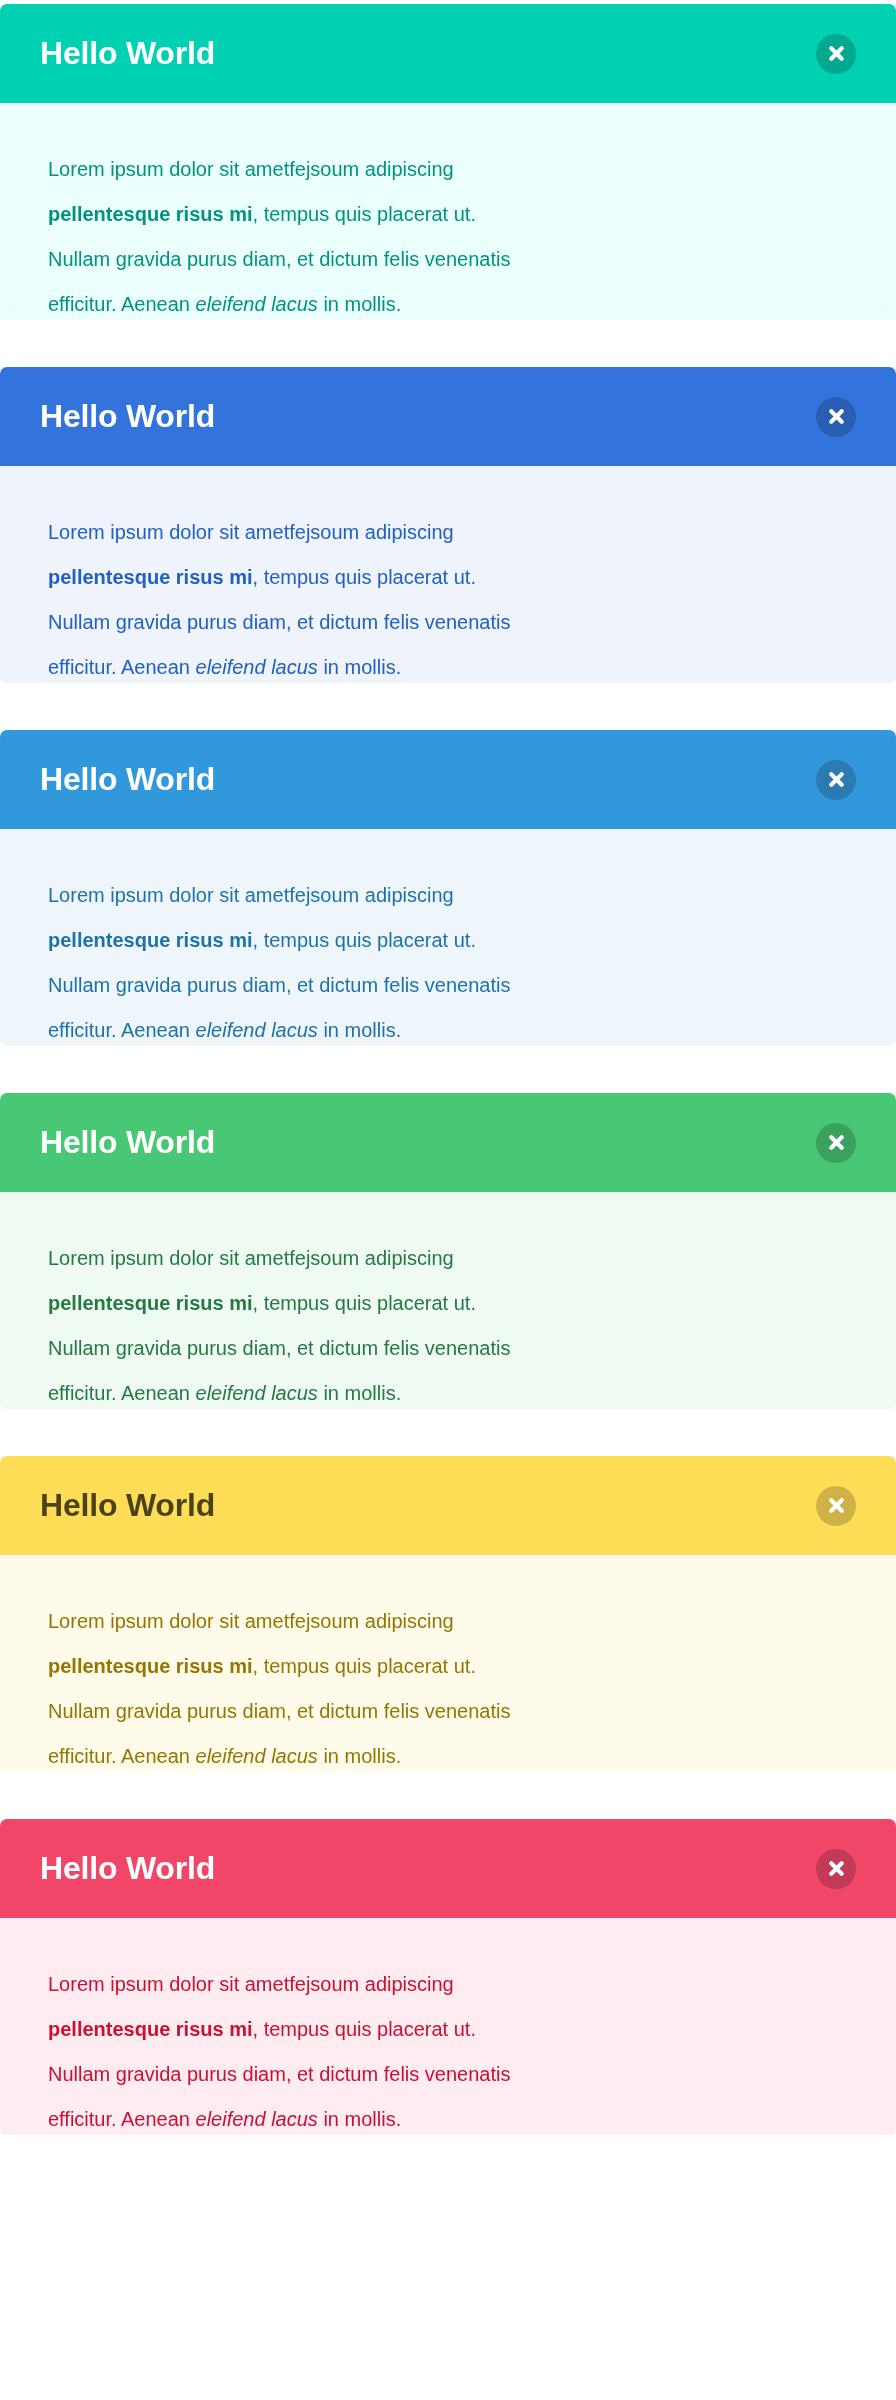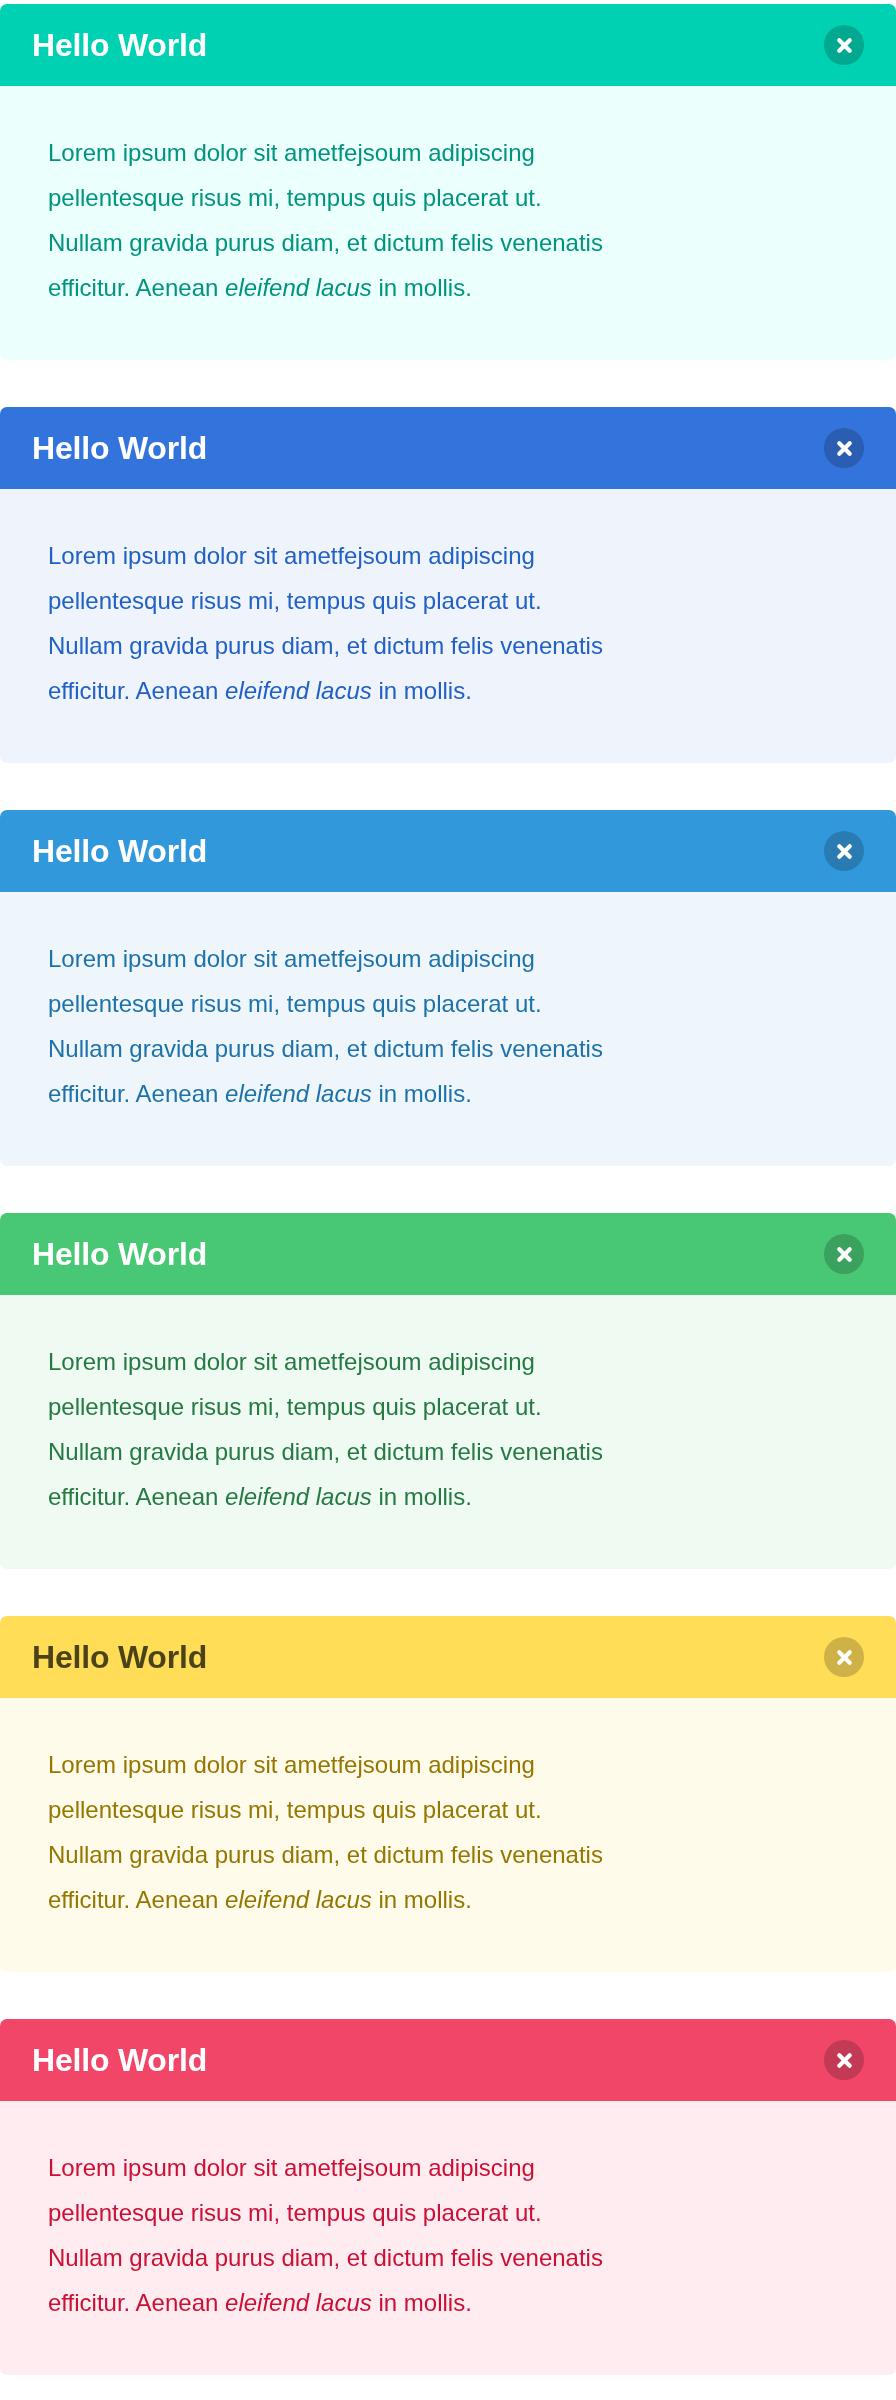--- a/index.html
+++ b/index.html
@@ -18,26 +18,26 @@
   }
   .message-card {
     border-radius: 7px;
     overflow: hidden;
     margin: 0 0 47px 0;
   }
   .message-card:last-child {
     margin-bottom: 0;
   }
   .message-header {
-    height: 82px;
+    height: 99px;
     box-sizing: border-box;
     display: flex;
     align-items: center;
     justify-content: space-between;
-    padding: 0 32px;
+    padding: 0 40px;
   }
   .card-title {
     font-size: 32px;
     font-weight: 700;
     letter-spacing: -0.2px;
   }
   .delete-button {
     width: 40px;
     height: 40px;
     min-width: 40px;
@@ -46,31 +46,31 @@
     padding: 0;
     display: flex;
     align-items: center;
     justify-content: center;
     cursor: pointer;
   }
   .delete-button svg {
     display: block;
   }
   .message-body {
-    height: 274px;
+    height: 217px;
     box-sizing: border-box;
     padding: 44px 48px 8px 48px;
-    font-size: 24px;
+    font-size: 20px;
     line-height: 45px;
   }
   .body-line {
     white-space: nowrap;
   }
   .seg-bold {
-    font-weight: 400;
+    font-weight: 700;
     margin-top: 9px;
   }
   .seg-italic {
     font-style: italic;
     margin-top: 17px;
   }
   .seg-link {
     color: inherit;
     text-underline-offset: 6px;
     text-decoration-thickness: 2px;

